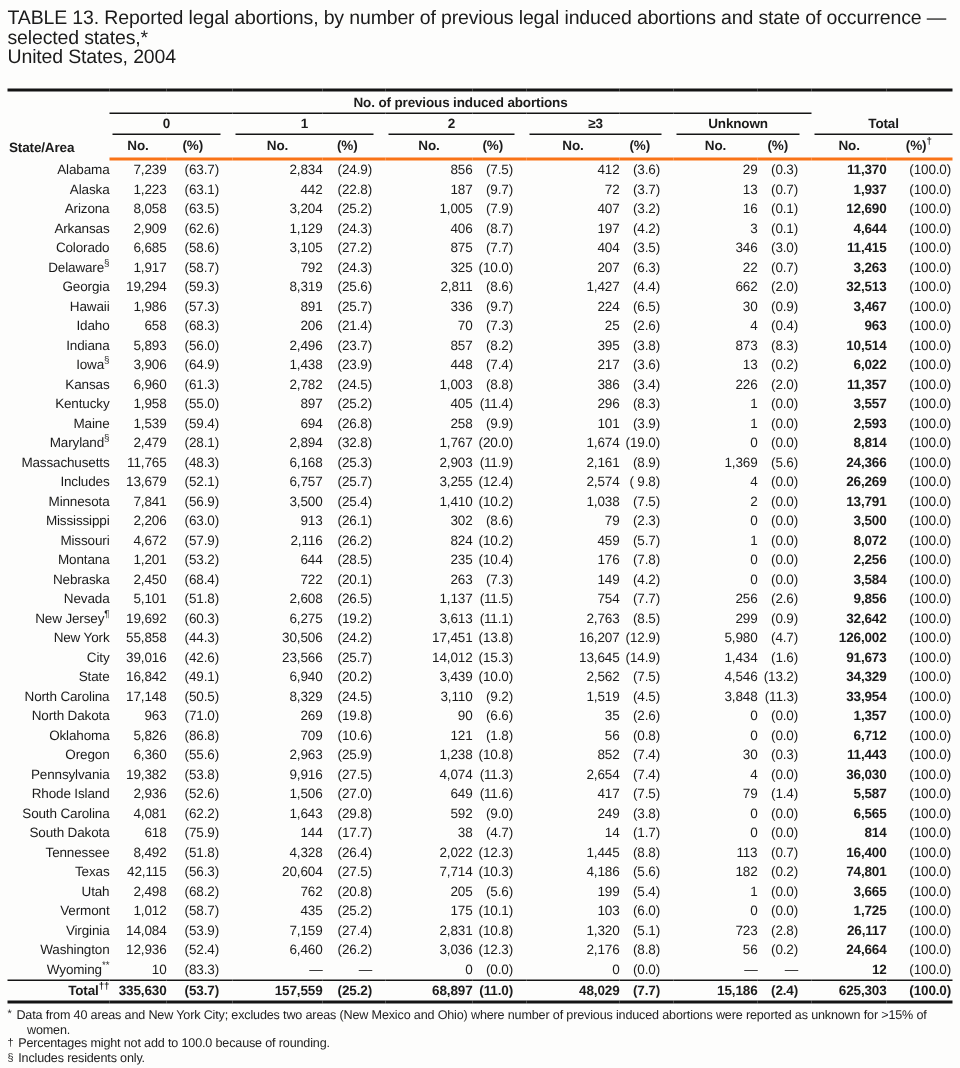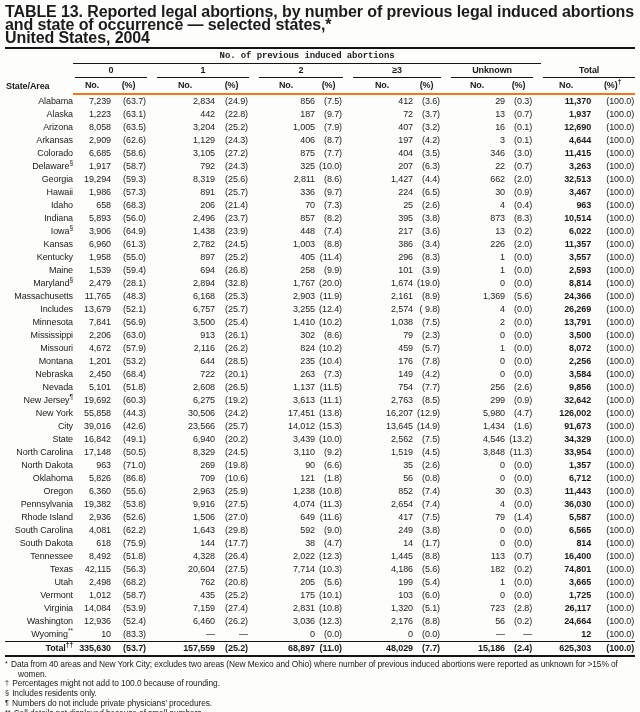--- a/index.html
+++ b/index.html
@@ -7,44 +7,44 @@
     width: 640px; height: 712px;
     background: #fdfdfc;
     overflow: hidden;
     font-family: "Liberation Sans", sans-serif;
     color: #1b1b1b;
     -webkit-font-smoothing: antialiased;
   }
   .page { padding: 5px 5px 0 5px; }
 
   .title {
-    font-weight: bold;
-    font-size: 16px;
+    font-weight: normal;
+    font-size: 13px;
     line-height: 13px;
     letter-spacing: -0.1px;
-    margin-bottom: 3px;
+    margin-bottom: 15px;
   }
 
   table.data {
     border-collapse: collapse;
     table-layout: fixed;
     width: 630px;
     border-top: 2px solid #141414;
     letter-spacing: -0.1px;
   }
   th, td { padding: 0; white-space: nowrap; }
 
   thead th {
     font-weight: bold;
     font-size: 9px;
     line-height: 11px;
     vertical-align: bottom;
   }
   th.state-h { text-align: left; vertical-align: bottom; padding-bottom: 2px; padding-left: 1px; }
-  th.spanner { text-align: center; border-bottom: 1px solid #141414; padding-top: 2px; padding-bottom: 1px; font-family: Liberation Mono, monospace; }
+  th.spanner { text-align: center; border-bottom: 1px solid #141414; padding-top: 2px; padding-bottom: 1px; }
   th.total-top { border-bottom: none; }
   th.group { padding-top: 1px; }
   .glabel {
     display: block;
     text-align: center;
     border-bottom: 1px solid #141414;
     margin: 0 8px 0 2px;
     padding-bottom: 1px;
   }
   .glabel.last { margin-right: 0; }

